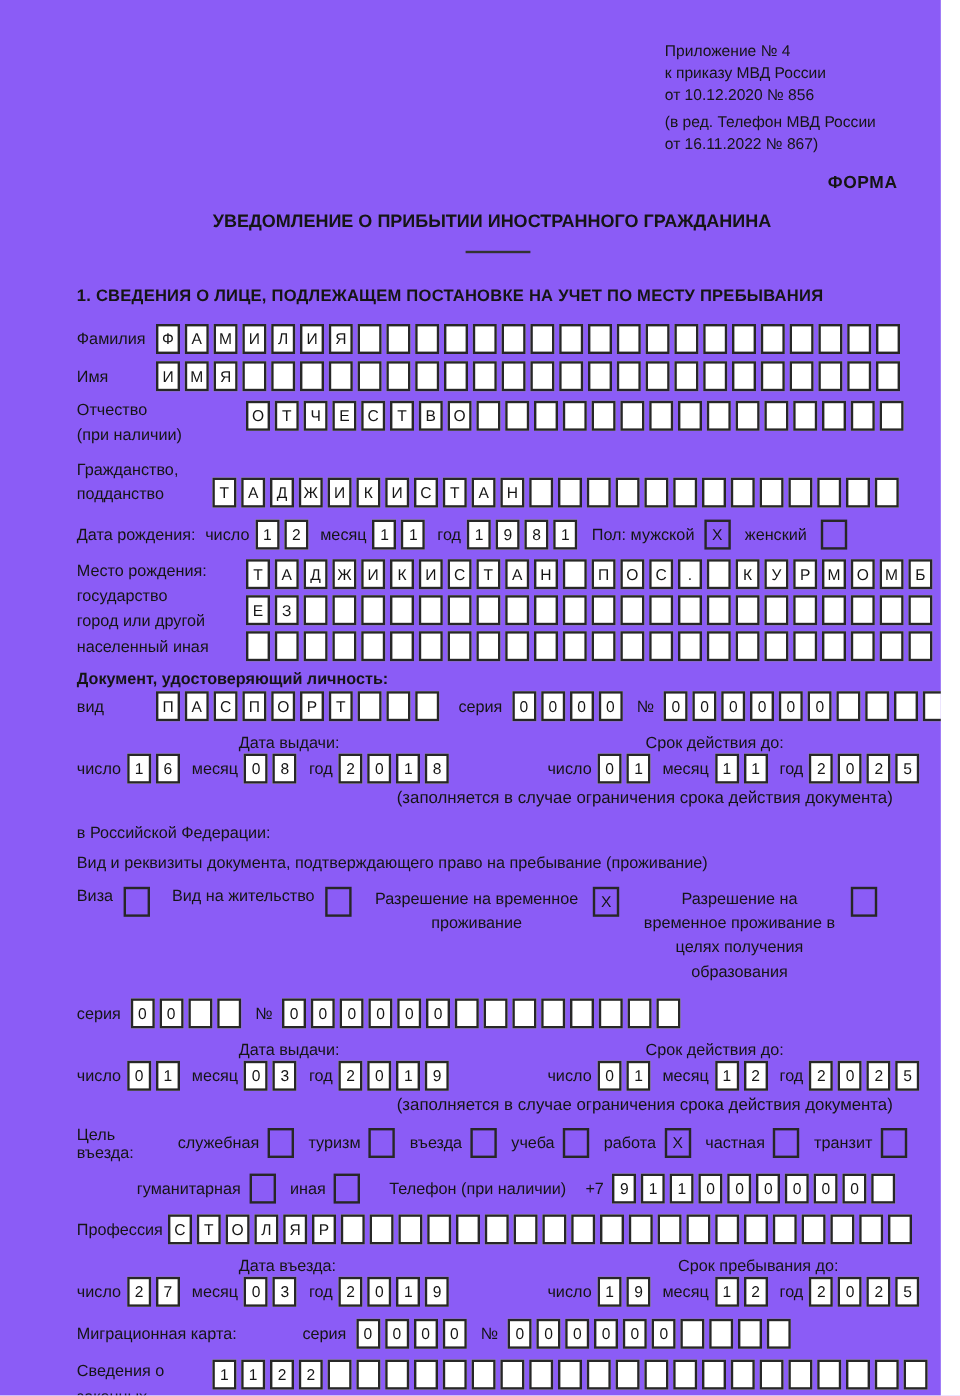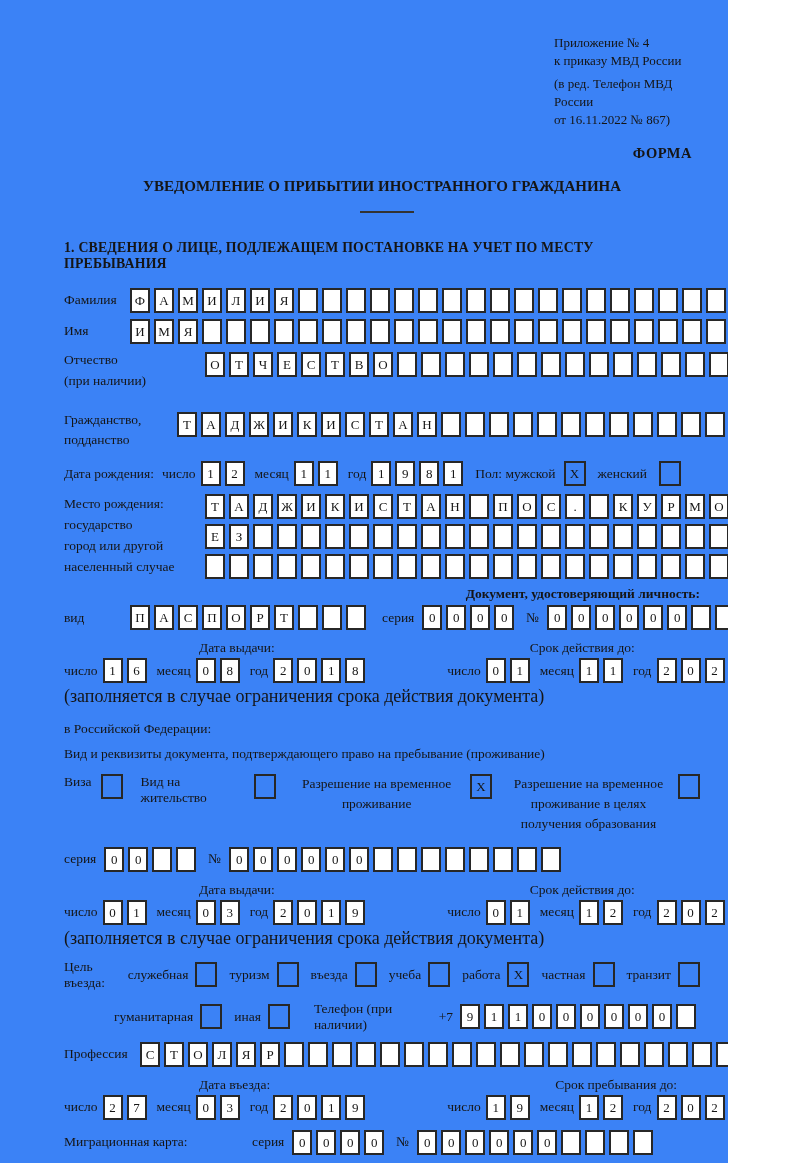--- a/index.html
+++ b/index.html
@@ -1,21 +1,21 @@
 <!DOCTYPE html>
 <html><head>
 <meta charset="utf-8">
 <style>
   html,body{margin:0;padding:0;background:#ffffff;}
   .page{
     position:relative;
-    width:728px;height:1163px;
-    background:#3b82f6;
+    width:784px;height:1163px;
+    background:#8b5cf6;
     overflow:hidden;
-    font-family:Liberation Serif, serif;
+    font-family:Liberation Sans, sans-serif;
     color:#151515;
     font-size:13.5px;
     box-sizing:border-box;
     padding:34px 28px 0 64px;
   }
   .ref{margin-left:490px;line-height:1.38;font-size:13px;}
   .ref .gap{height:5px;}
   .forma{margin-top:16px;text-align:right;padding-right:8px;font-weight:bold;font-size:14.5px;letter-spacing:.5px;}
   .title{margin-top:13px;text-align:center;font-weight:bold;font-size:15px;line-height:1.5;}
   .tunder{display:inline-block;width:54px;border-bottom:2px solid #333;height:1px;margin-left:10px;vertical-align:baseline;}
@@ -34,27 +34,27 @@
 
   .frow{display:flex;align-items:center;margin-top:6px;}
   .frow .lbl{flex:0 0 auto;}
   .lw66{width:66px;}
   .lw112{width:113px;}
   .lw140{width:141px;}
   .toplbl{align-items:flex-start;}
   .lblblock{line-height:1.55;}
   .rowstack .cellrow{display:flex;margin-bottom:5px;}
 
-  .center-b{ text-align:right;font-weight:bold;margin-top:8px;}
+  .center-b{ text-align:left;font-weight:bold;margin-top:8px;}
 
   .dgrp{display:inline-flex;align-items:center;}
   .dgrp .dl{margin-right:5px;}
   .dheads{display:flex;margin-top:10px;}
   .dvals{display:flex;align-items:center;margin-top:2px;}
-  .note-r{padding-right:12px;font-size:18px;margin-top:3px;}
+  .note-r{text-align:right;padding-right:12px;font-size:14px;margin-top:3px;}
 
   .serrow{display:flex;align-items:center;margin-top:8px;}
   .ml8{margin-left:8px;} .ml12{margin-left:12px;} .mr8{margin-right:8px;} .mr6{margin-right:6px;}
 
   .optrow{display:flex;align-items:flex-start;margin-top:8px;}
   .optrow .olabel{margin-right:9px;}
   .optrow .wrapped{display:inline-block;text-align:center;line-height:1.5;}
   .w170{width:176px;} .w168{width:168px;}
 
   .purprow{display:flex;align-items:center;margin-top:10px;}
@@ -63,20 +63,21 @@
   .purprow .cbox:last-child{margin-right:0;}
 </style>
 </head>
 <body>
 
 <div class="page">
 
   <div class="ref">
     <div>Приложение № 4</div>
     <div>к приказу МВД России</div>
+    <div>от 10.12.2020 № 856</div>
     <div class="gap"></div>
     <div>(в ред. Телефон МВД России</div>
     <div>от 16.11.2022 № 867)</div>
   </div>
 
   <div class="forma">ФОРМА</div>
 
   <div class="title">
     <div>УВЕДОМЛЕНИЕ О ПРИБЫТИИ ИНОСТРАННОГО ГРАЖДАНИНА</div>
     <div><span class="tunder"></span></div>
@@ -173,21 +174,21 @@
         <span class="cell"></span>
         <span class="cell"></span>
         <span class="cell"></span>
         <span class="cell"></span>
         <span class="cell"></span>
         <span class="cell"></span>
         <span class="cell"></span>
       </span>
   </div>
 
-  <div class="frow toplbl" style="margin-top:18px;">
+  <div class="frow toplbl" style="margin-top:8px;align-items:flex-end;">
     <span class="lbl lw112 lblblock">
       <span>Гражданство,</span><br>
       <span>подданство</span>
     </span>
     <span class="cells" style="margin-top:2px;">
         <span class="cell">Т</span>
         <span class="cell">А</span>
         <span class="cell">Д</span>
         <span class="cell">Ж</span>
         <span class="cell">И</span>
@@ -238,21 +239,21 @@
     <span class="cbox ml8">X</span>
     <span class="ml12">женский</span>
     <span class="cbox ml12"></span>
   </div>
 
   <div class="frow toplbl" style="margin-top:8px;">
     <span class="lbl lw140 lblblock">
       <span>Место рождения:</span><br>
       <span>государство</span><br>
       <span>город или другой</span><br>
-      <span>населенный случае</span>
+      <span>населенный иная</span>
     </span>
     <span class="rowstack">
       <span class="cellrow">
           <span class="cell">Т</span>
           <span class="cell">А</span>
           <span class="cell">Д</span>
           <span class="cell">Ж</span>
           <span class="cell">И</span>
           <span class="cell">К</span>
           <span class="cell">И</span>

